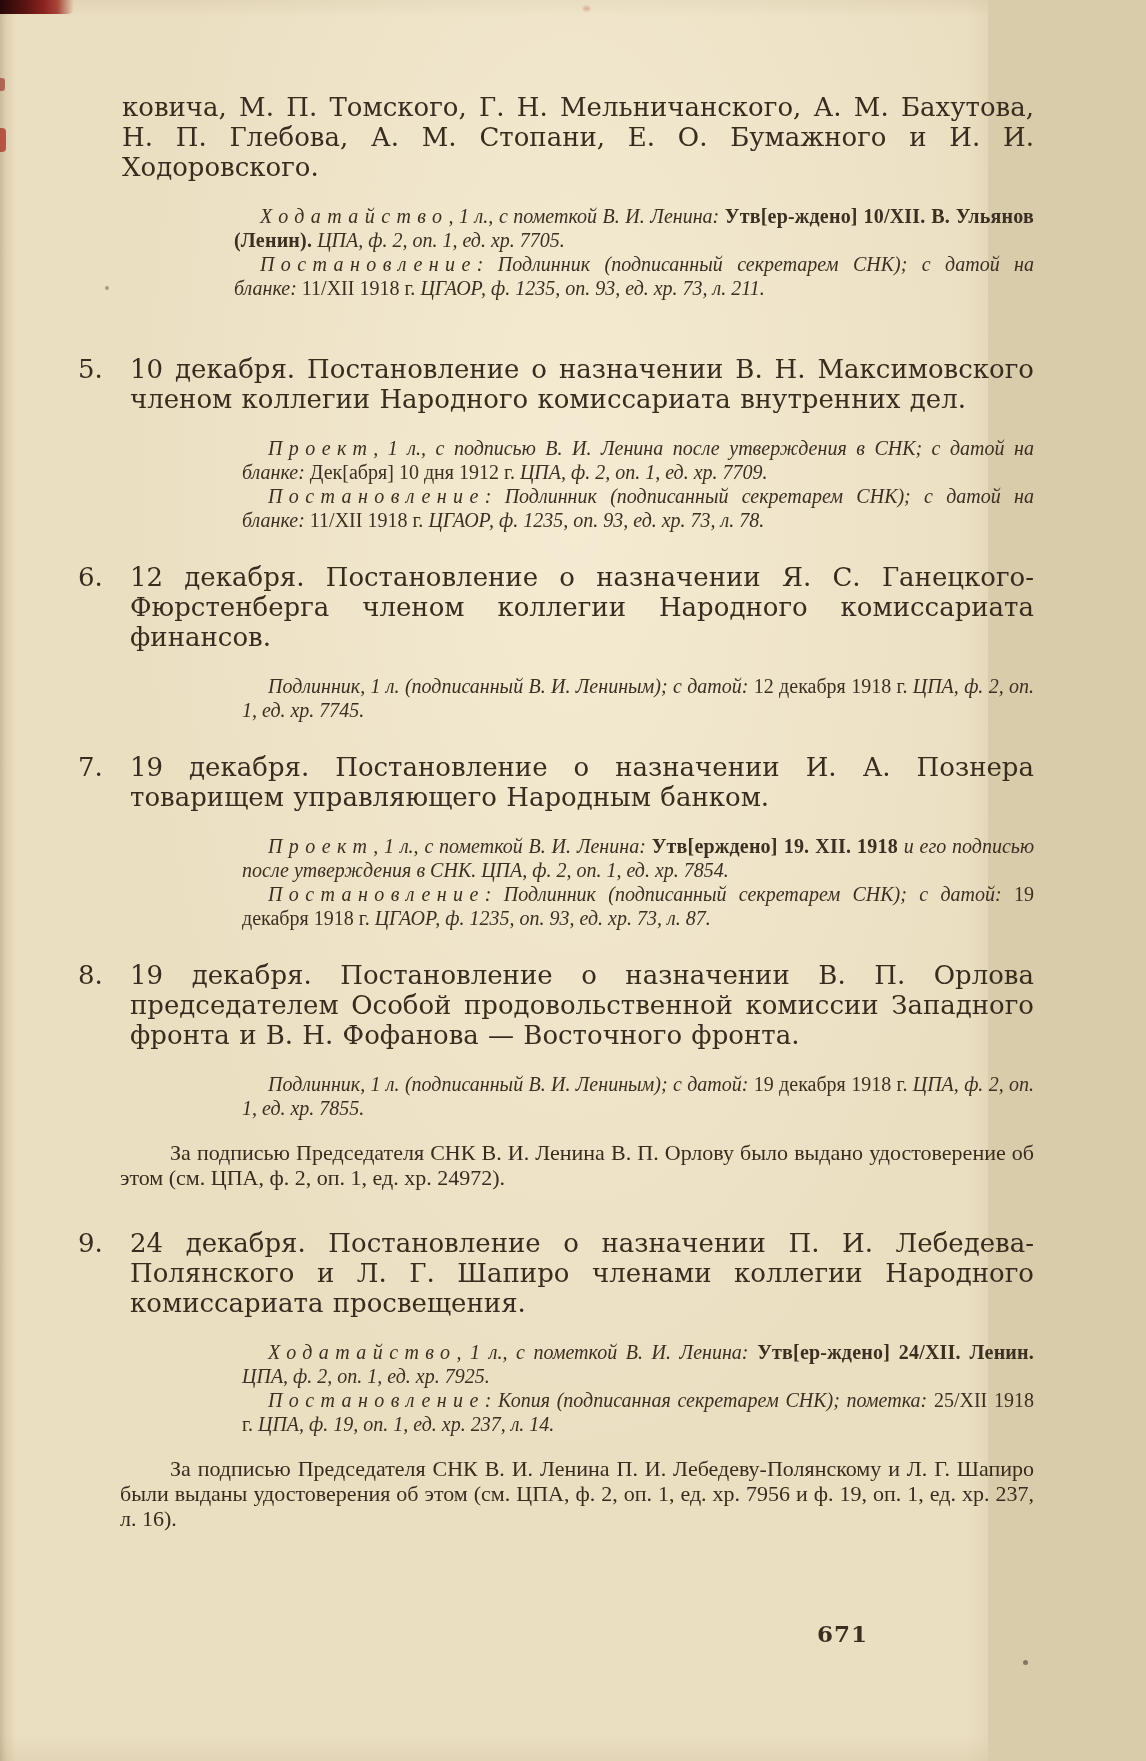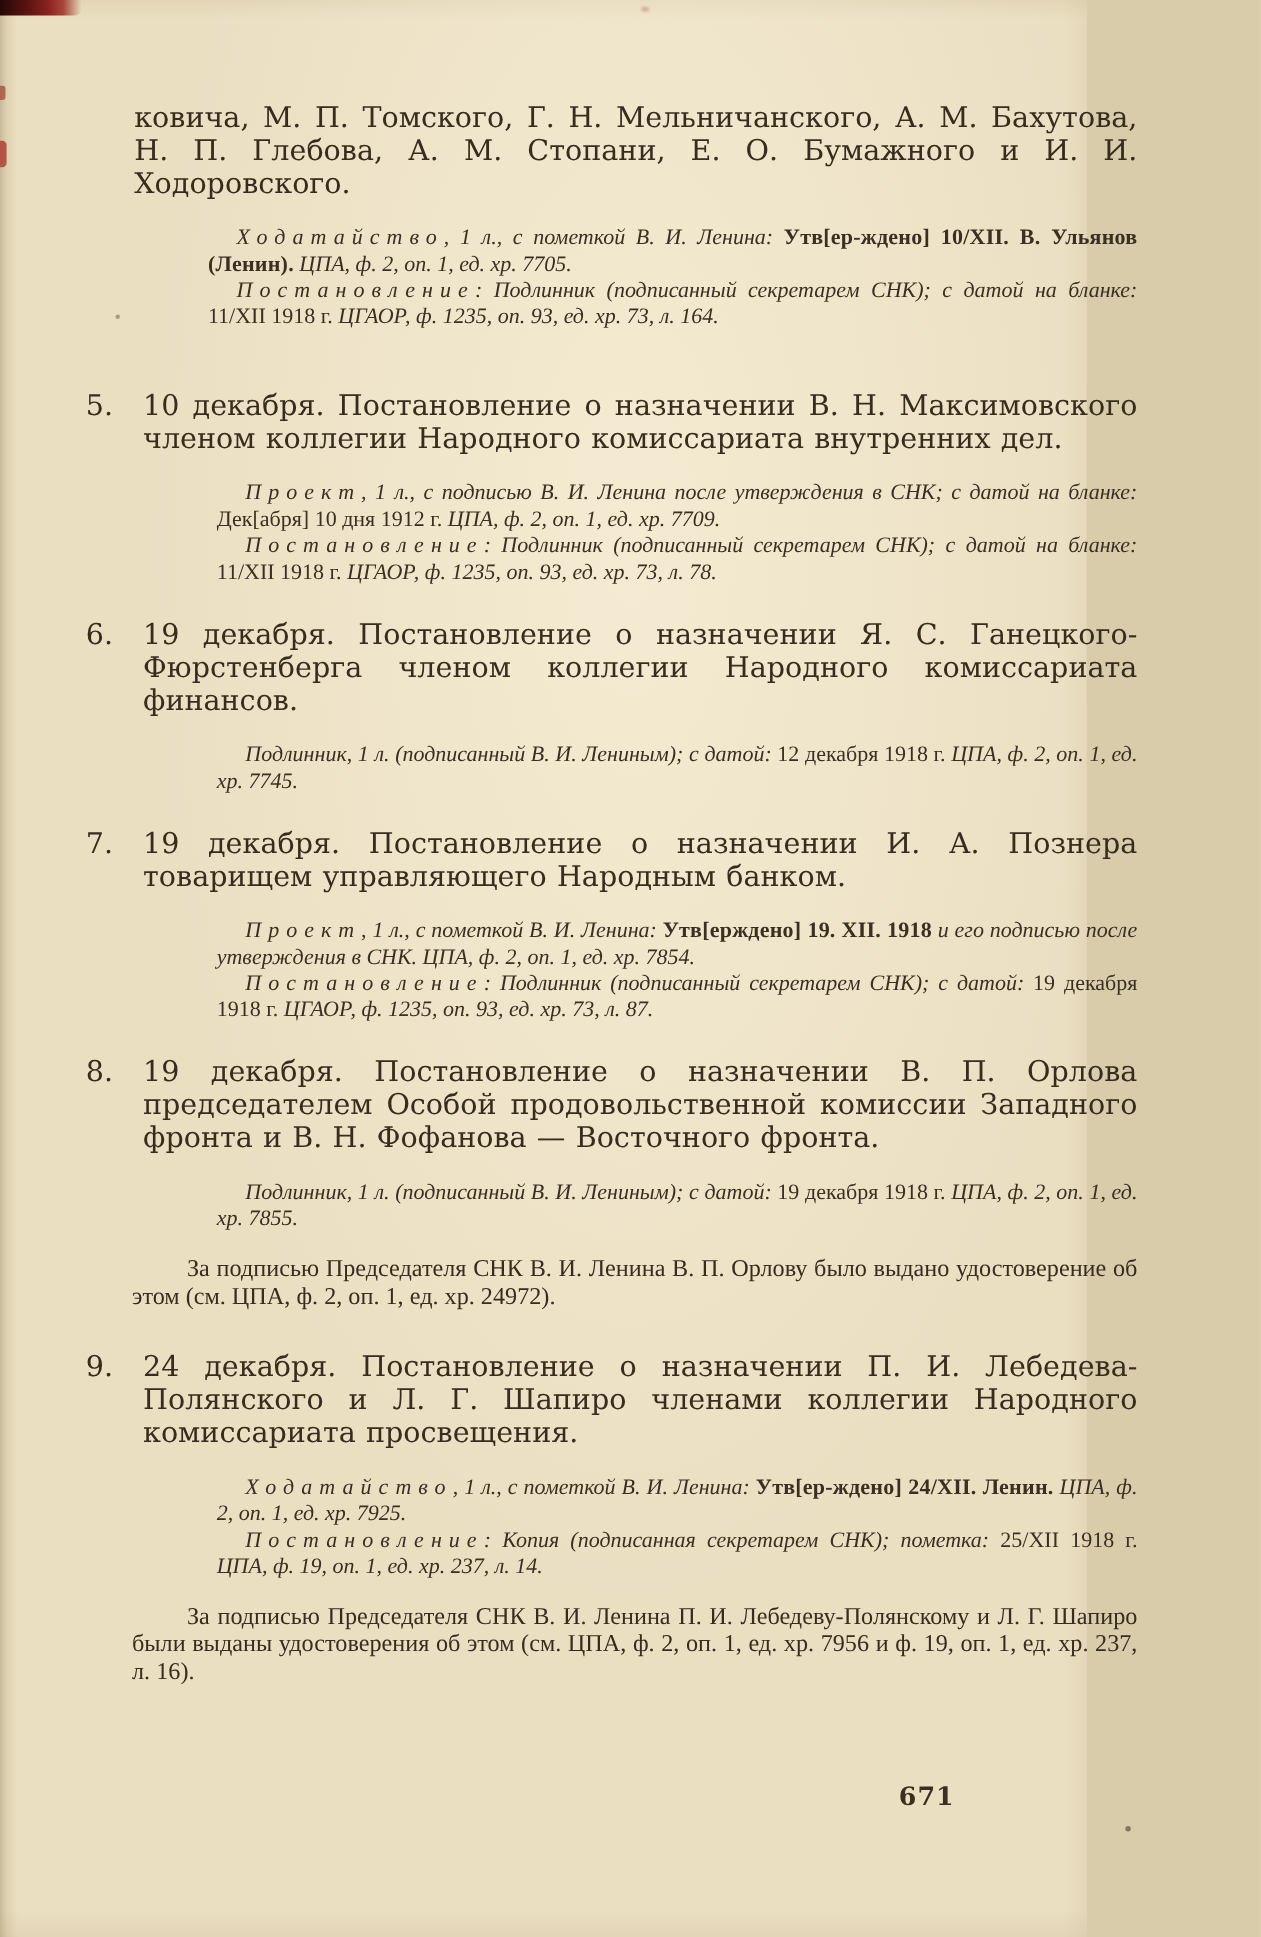--- a/index.html
+++ b/index.html
@@ -26,21 +26,21 @@
   }
   .entry{position:relative;margin-top:30px;padding-left:8px;}
   .entry.first{margin-top:54px;}
   .entry.gap38{margin-top:38px;}
   .entry .num{
     position:absolute;left:-44px;top:0;width:40px;text-align:left;
     font-size:26px;line-height:30px;color:#372c1e;
   }
   
   .ann{
-    margin:22px 0 0 67px;text-align:justify;
+    margin:22px 0 0 112px;text-align:justify;
     font-family:"Liberation Serif", "DejaVu Serif", serif;
     font-size:20px;line-height:24px;color:#3a2f21;
   }
   .annp{margin:0;text-indent:26px;font-style:italic;}
   .sp{letter-spacing:.32em;font-style:italic;}
   .i{font-style:italic;}
   .b{font-style:normal;font-weight:bold;letter-spacing:.01em;}
   .r{font-style:normal;font-weight:normal;}
   
   .note{
@@ -82,35 +82,35 @@
   <div class="speck-a"></div>
   <div class="speck-b"></div>
   <div class="speck-c"></div>
 
   <div class="content">
 
     <p class="bodytext">ковича, М. П. Томского, Г. Н. Мельничанского, А. М. Бахутова, Н. П. Глебова, А. М. Стопани, Е. О. Бумажного и И. И. Ходоровского.</p>
 
     <div class="ann">
       <p class="annp"><span class="sp">Ходатайство</span><span class="i">, 1 л., с пометкой В. И. Ленина: </span><span class="b">Утв[ер-ждено] 10/XII. В. Ульянов (Ленин).</span><span class="i"> ЦПА, ф. 2, оп. 1, ед. хр. 7705.</span></p>
-      <p class="annp"><span class="sp">Постановление</span><span class="i">: Подлинник (подписанный секретарем СНК); с датой на бланке: </span><span class="r">11/XII 1918 г.</span><span class="i"> ЦГАОР, ф. 1235, оп. 93, ед. хр. 73, л. 164.</span></p>
+      <p class="annp"><span class="sp">Постановление</span><span class="i">: Подлинник (подписанный секретарем СНК); с датой на бланке: </span><span class="r">11/XII 1918 г.</span><span class="i"> ЦГАОР, ф. 1235, оп. 93, ед. хр. 73, л. 211.</span></p>
     </div>
 
     <div class="entry first">
       <span class="num">5.</span>
       <p class="bodytext">10 декабря. Постановление о назначении В. Н. Максимовского членом коллегии Народного комиссариата внутренних дел.</p>
       <div class="ann">
         <p class="annp"><span class="sp">Проект</span><span class="i">, 1 л., с подписью В. И. Ленина после утверждения в СНК; с датой на бланке: </span><span class="r">Дек[абря] 10 дня 1912 г.</span><span class="i"> ЦПА, ф. 2, оп. 1, ед. хр. 7709.</span></p>
         <p class="annp"><span class="sp">Постановление</span><span class="i">: Подлинник (подписанный секретарем СНК); с датой на бланке: </span><span class="r">11/XII 1918 г.</span><span class="i"> ЦГАОР, ф. 1235, оп. 93, ед. хр. 73, л. 78.</span></p>
       </div>
     </div>
 
     <div class="entry">
       <span class="num">6.</span>
-      <p class="bodytext">19 декабря. Постановление о назначении Я. С. Ганецкого-Фюрстенберга членом коллегии Народного комиссариата финансов.</p>
+      <p class="bodytext">12 декабря. Постановление о назначении Я. С. Ганецкого-Фюрстенберга членом коллегии Народного комиссариата финансов.</p>
       <div class="ann">
         <p class="annp"><span class="i">Подлинник, 1 л. (подписанный В. И. Лениным); с датой: </span><span class="r">12 декабря 1918 г.</span><span class="i"> ЦПА, ф. 2, оп. 1, ед. хр. 7745.</span></p>
       </div>
     </div>
 
     <div class="entry">
       <span class="num">7.</span>
       <p class="bodytext">19 декабря. Постановление о назначении И. А. Познера товарищем управляющего Народным банком.</p>
       <div class="ann">
         <p class="annp"><span class="sp">Проект</span><span class="i">, 1 л., с пометкой В. И. Ленина: </span><span class="b">Утв[ерждено] 19. XII. 1918</span><span class="i"> и его подписью после утверждения в СНК. ЦПА, ф. 2, оп. 1, ед. хр. 7854.</span></p>

